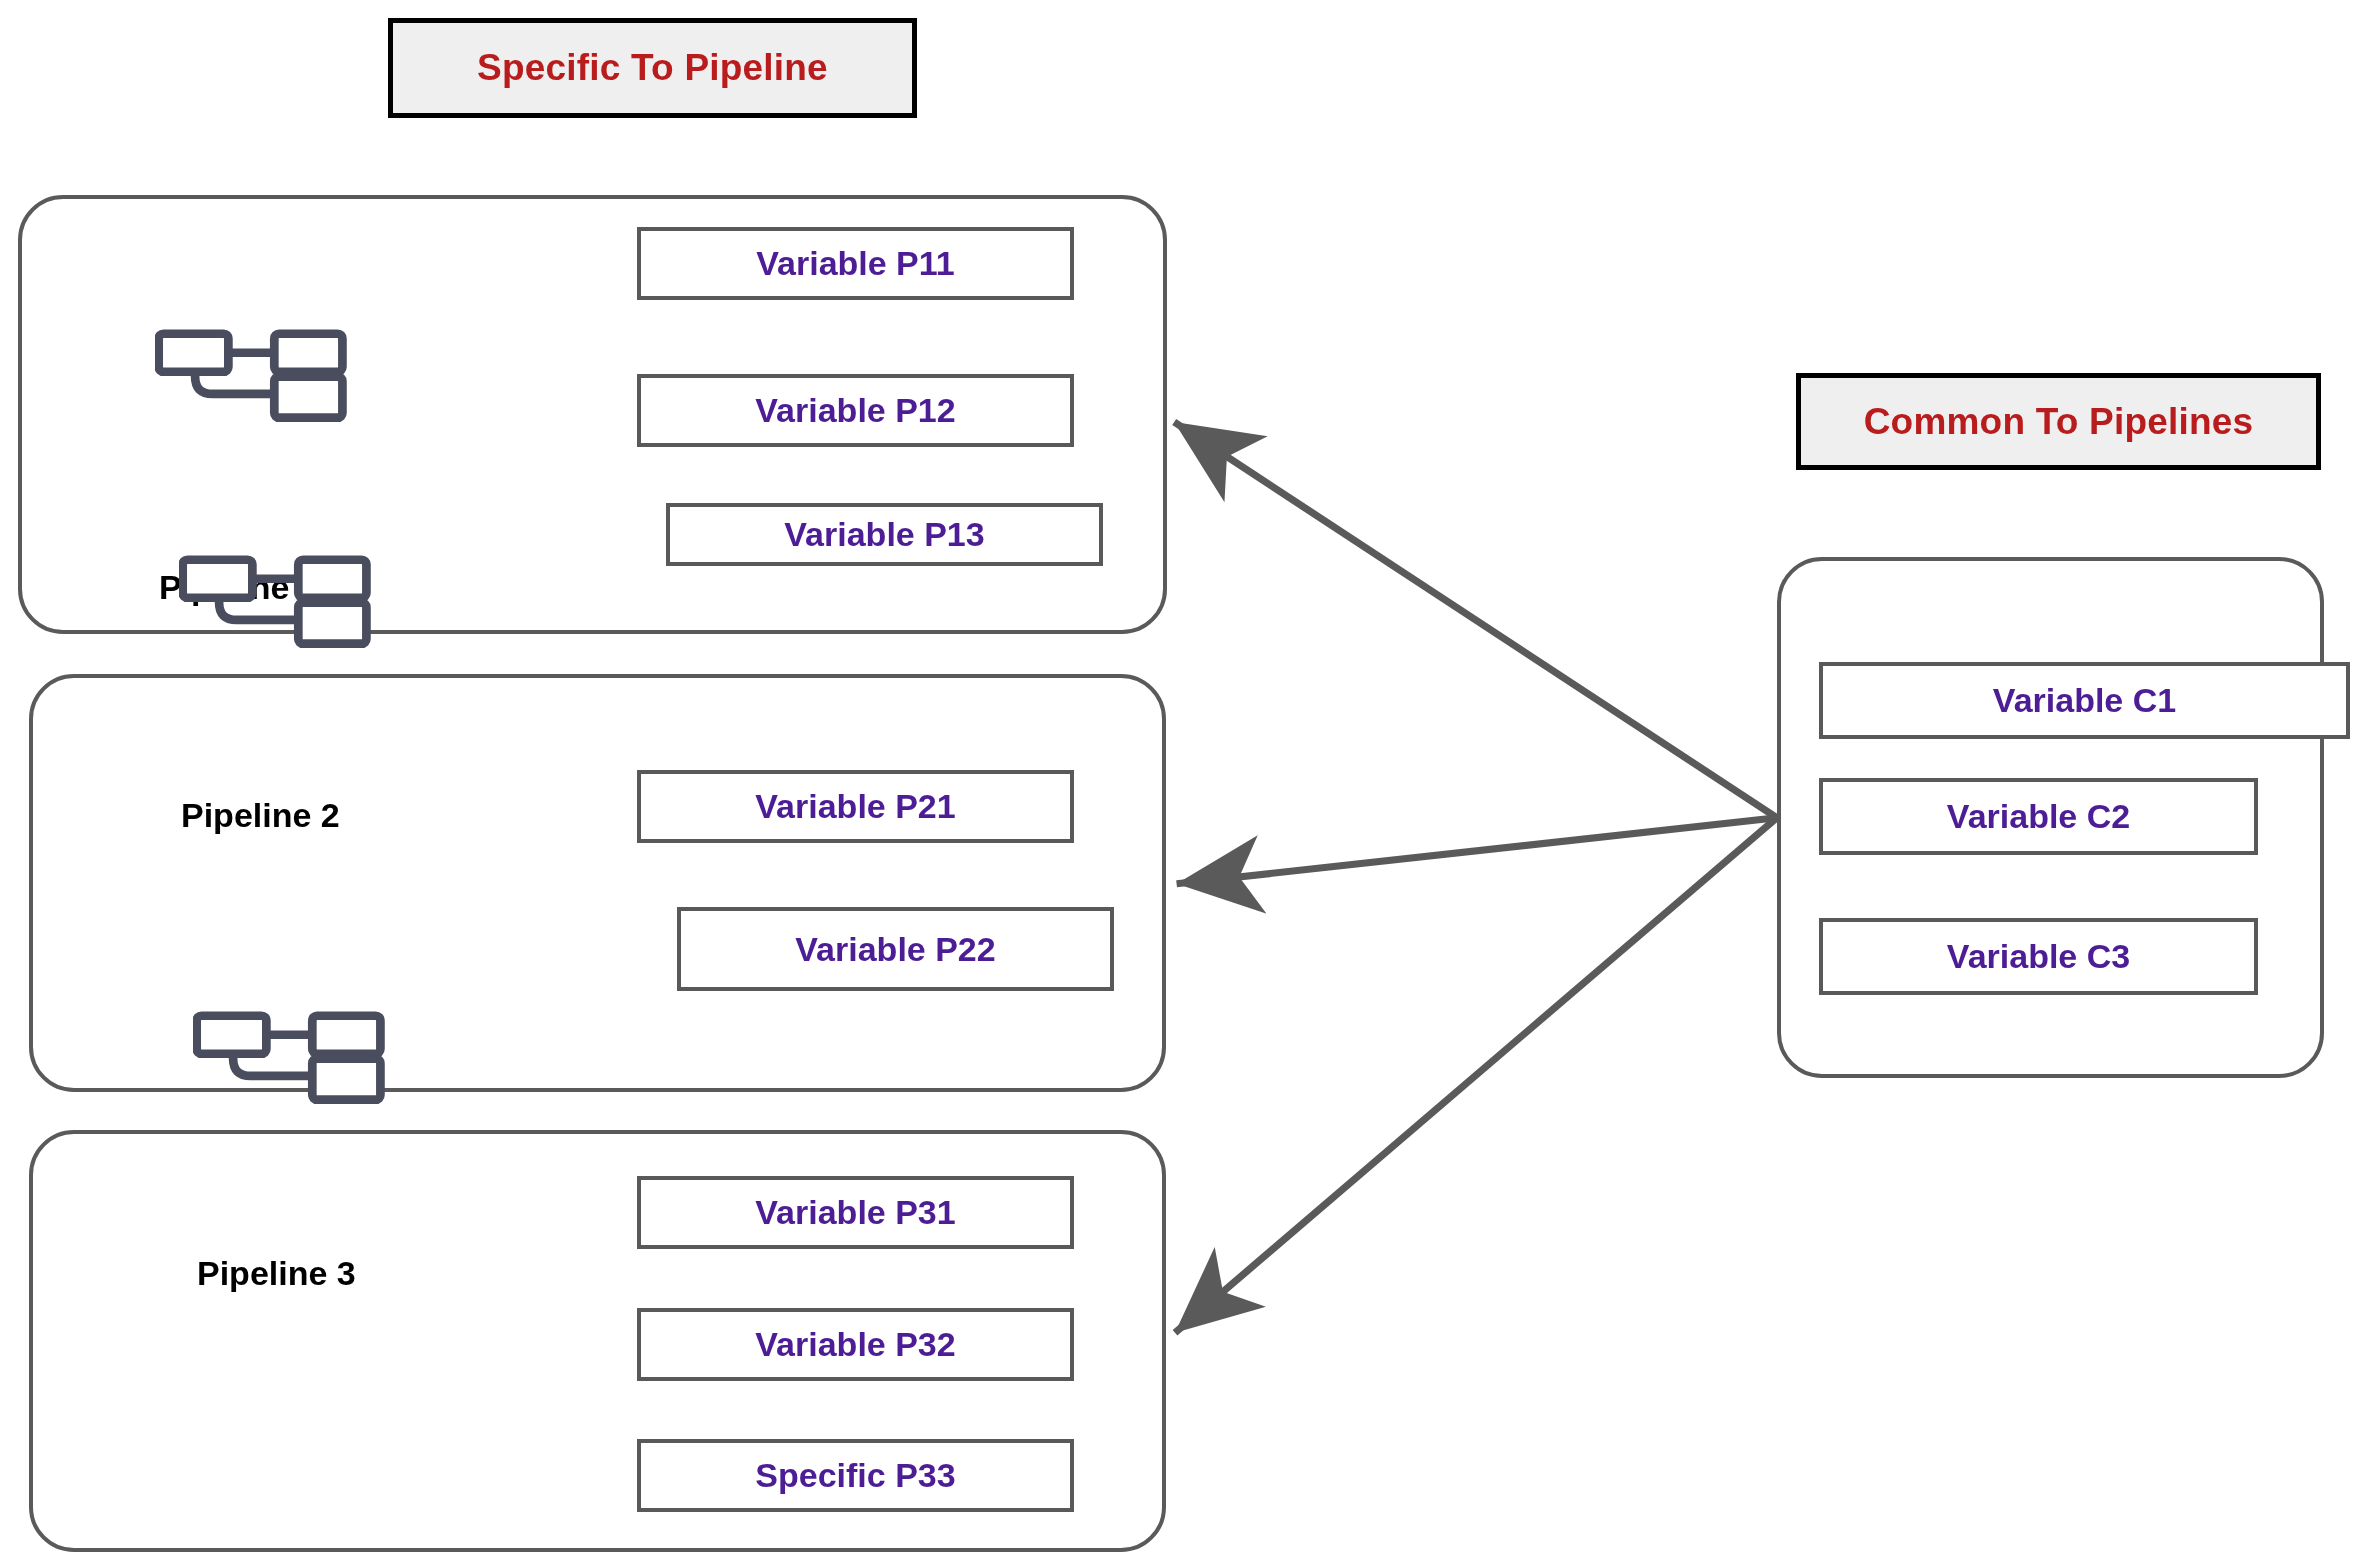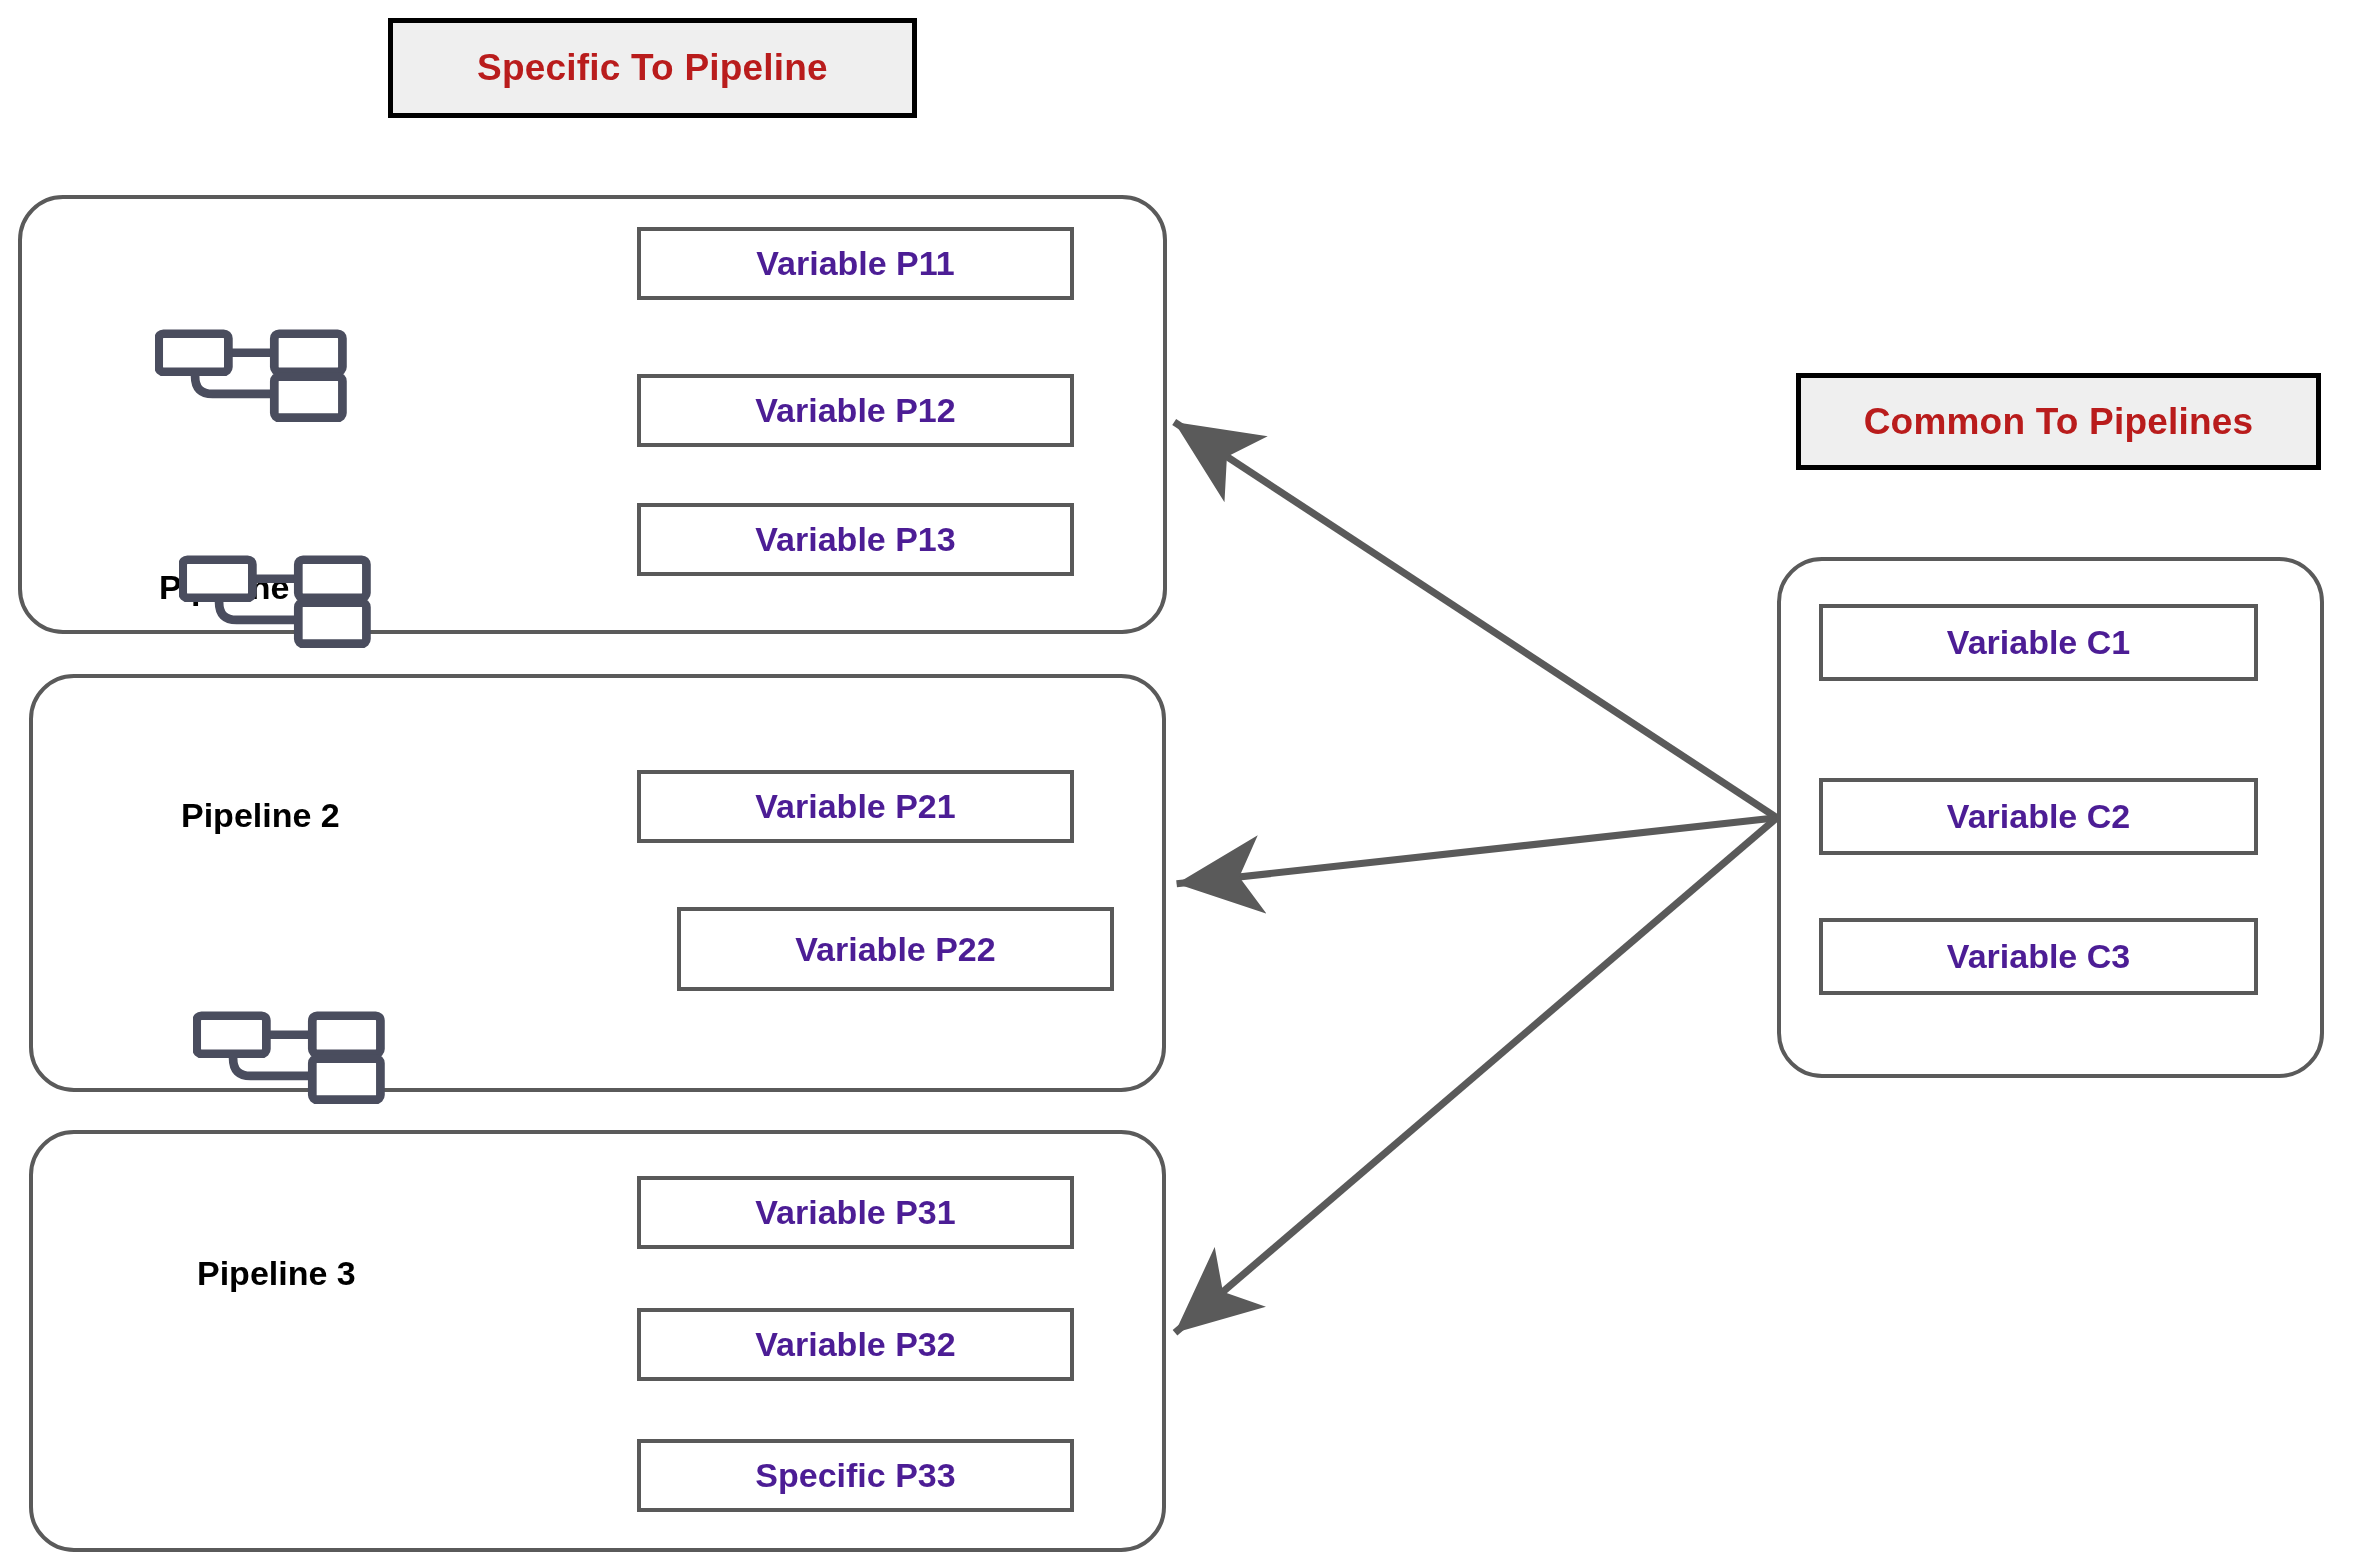--- a/index.html
+++ b/index.html
@@ -82,30 +82,30 @@
   }
   .var-label {
     font-size: 34px;
     font-weight: bold;
     color: #4c1d95;
     white-space: nowrap;
   }
   
   #var-p11 { left: 637px; top: 227px; width: 437px; height: 73px; }
   #var-p12 { left: 637px; top: 367px; width: 437px; height: 73px; margin-top: 7px; }
-  #var-p13 { left: 637px; top: 503px; width: 437px; height: 73px; }
+  #var-p13 { left: 666px; top: 503px; width: 437px; height: 63px; }
   
   #var-p21 { left: 637px; top: 770px; width: 437px; height: 73px; }
   #var-p22 { left: 637px; top: 907px; width: 437px; height: 84px; margin-left: 40px; }
   
   #var-p31 { left: 637px; top: 1176px; width: 437px; height: 73px; }
   #var-p32 { left: 637px; top: 1308px; width: 437px; height: 73px; }
   #var-p33 { left: 637px; top: 1439px; width: 437px; height: 73px; }
   
-  #var-c1 { left: 1819px; top: 604px;  width: 439px; height: 77px; }
+  #var-c1 { left: 1819px; top: 662px;  width: 531px; height: 77px; }
   #var-c2 { left: 1819px; top: 778px;  width: 439px; height: 77px; }
   #var-c3 { left: 1819px; top: 918px; width: 439px; height: 77px; }
   
   .pipeline-icon { position: absolute; }
   #icon-pipeline-1 { left: 155px; top: 329px; width: 199px; height: 99px; }
   #icon-pipeline-2 { left: 179px; top: 555px; width: 199px; height: 99px; }
   #icon-pipeline-3 { left: 193px; top: 1011px; width: 199px; height: 99px; }
   
   .pipeline-name {
     position: absolute;

